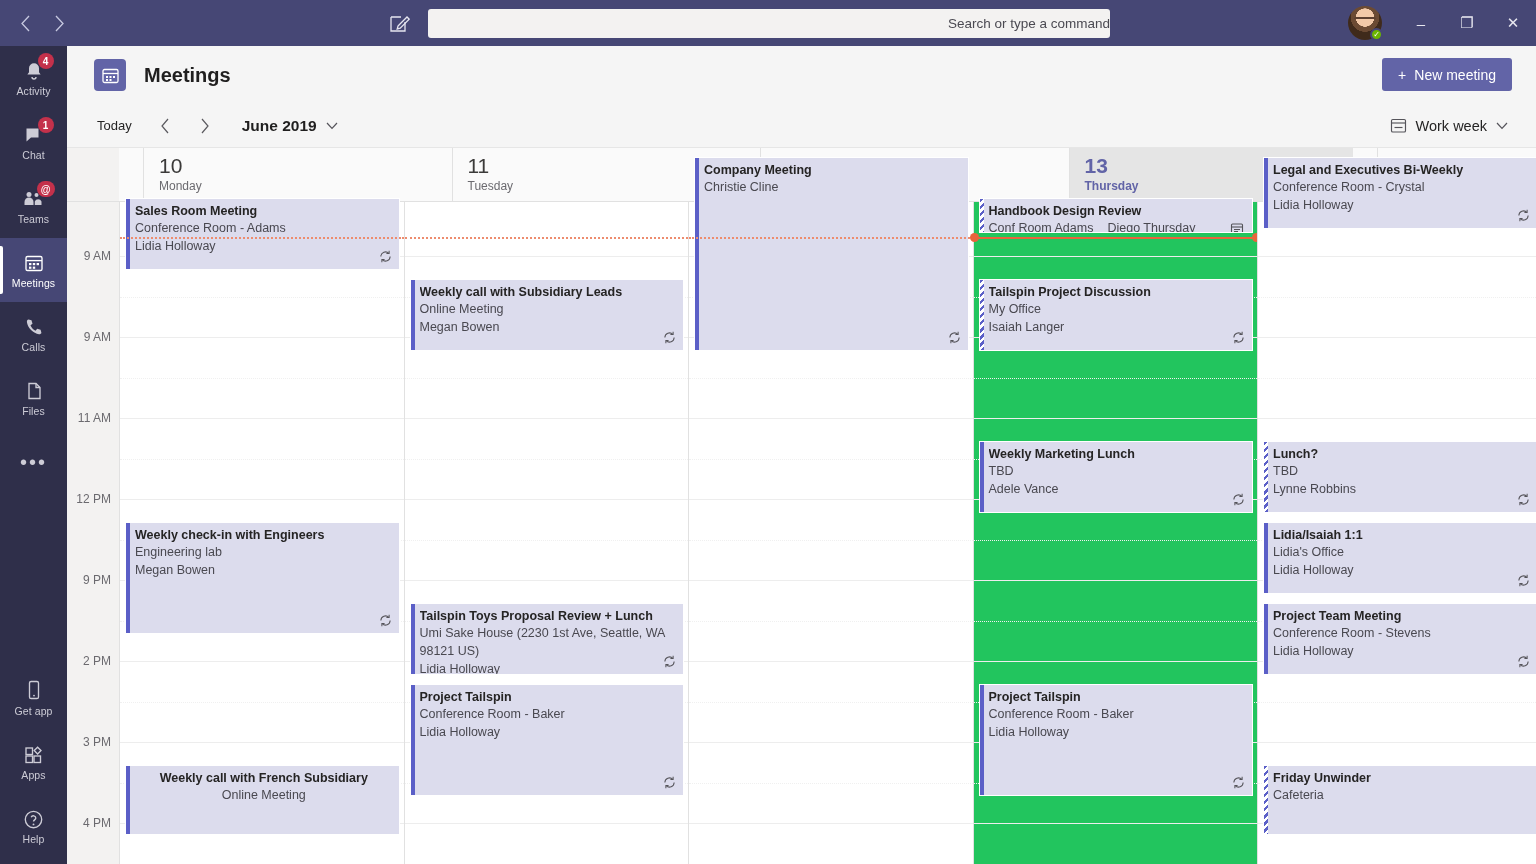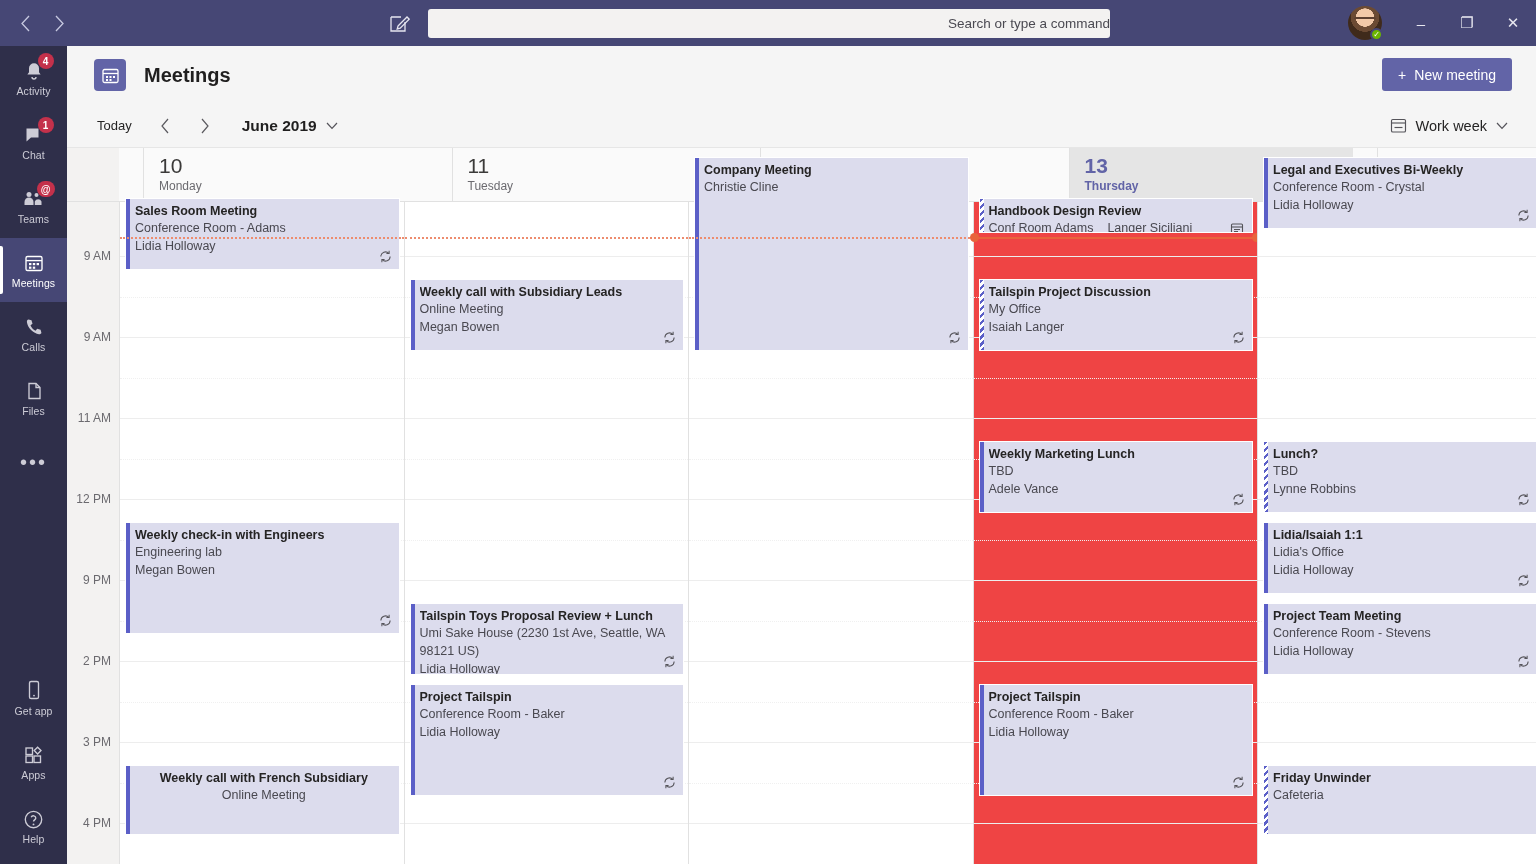--- a/index.html
+++ b/index.html
@@ -139,21 +139,21 @@
   .calbody { position: relative; height: 662px; display: flex; }
   .gutter { width: 52px; flex: none; background: #f3f2f1; position: relative; }
   .tlabel {
     position: absolute; right: 8px; font-size: 12px; color: #6b6a6f;
     transform: translateY(-50%); white-space: nowrap;
   }
   .daycol {
     width: 284.5px; flex: none; position: relative;
     border-left: 1px solid #e1e1e1; background: #fff;
   }
-  .daycol.today { background: #ef4444; }
+  .daycol.today { background: #22c55e; }
   .hline { position: absolute; left: 0; right: 0; border-top: 1px solid #ededed; }
   .hline.half { border-top: 1px dotted #f0f0f0; }
 
   
   .ev {
     position: absolute; left: 5px; right: 4px;
     background: #dcdced; border: 1px solid #ffffff;
     padding: 4px 6px 0 9px; overflow: hidden; cursor: pointer;
   }
   .ev .bar { position: absolute; left: 0; top: 0; bottom: 0; width: 4px; background: #5b5fc7; }
@@ -559,21 +559,21 @@
             <div class="hline half" style="top: 499.5px;"></div>
             <div class="hline" style="top: 540px;"></div>
             <div class="hline half" style="top: 580.5px;"></div>
             <div class="hline" style="top: 621px;"></div>
             <div class="hline half" style="top: 661.5px;"></div>
             <div class="ev tentative" style="top: -4px; height: 35px;">
               <div class="bar"></div>
               <div class="t">Handbook Design Review</div>
               <div class="rowline">
                 <span class="loc">Conf Room Adams</span>
-                <span class="org">Langer Siciliani</span>
+                <span class="org">Diego Thursday</span>
               </div>
               <span class="icon-right"><svg width="14" height="14" viewBox="0 0 14 14">
                   <rect x="1.5" y="2" width="11" height="10" rx="1" stroke="#55545a" stroke-width="1.1" fill="none"></rect>
                   <path d="M1.5 5 h11" stroke="#55545a" stroke-width="1.1"></path>
                   <path d="M4 7.5 h6 M4 9.5 h4" stroke="#55545a" stroke-width="1"></path>
                 </svg></span>
             </div>
             <div class="ev tentative" style="top: 77px; height: 72px;">
               <div class="bar"></div>
               <div class="t">Tailspin Project Discussion</div>

